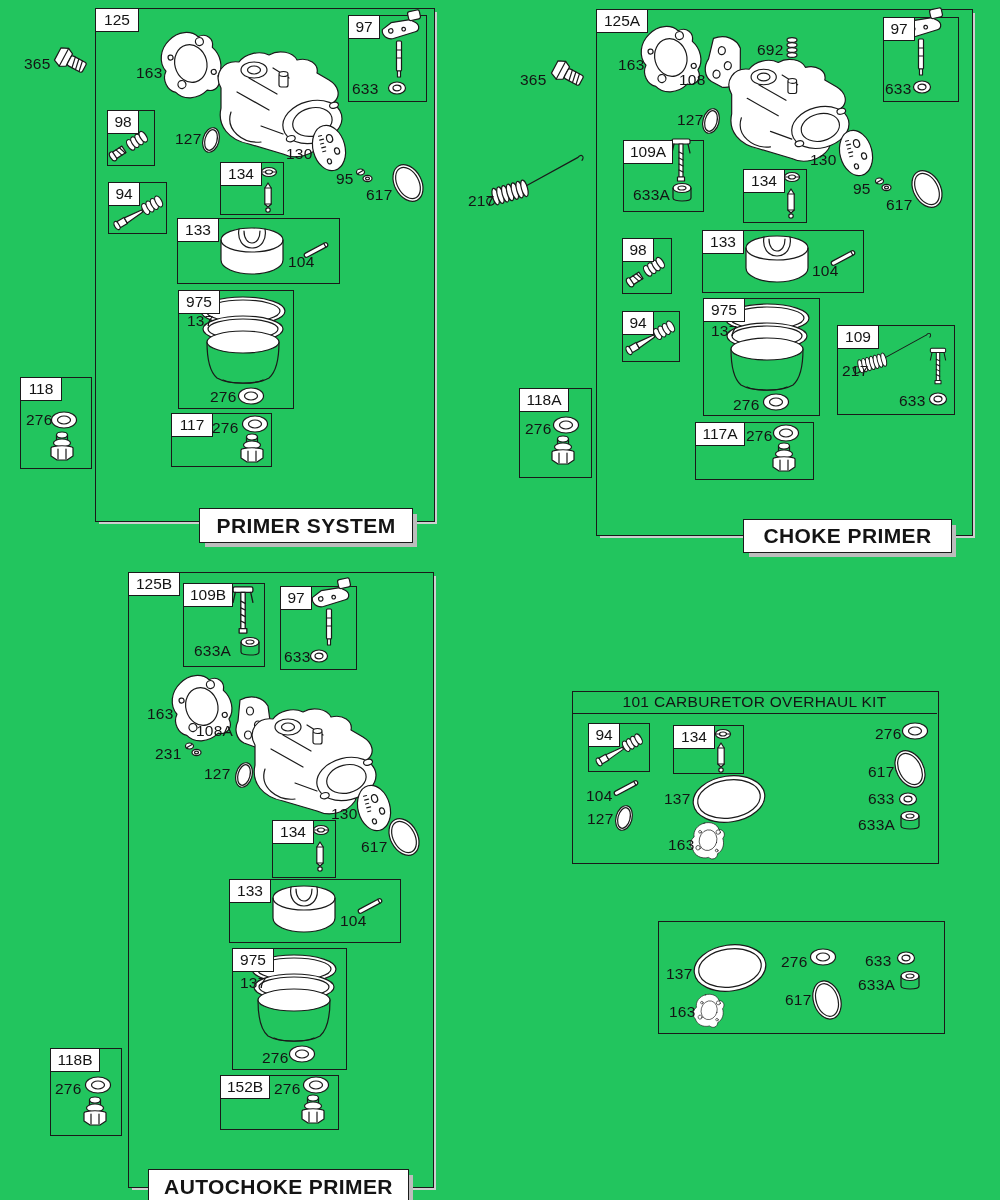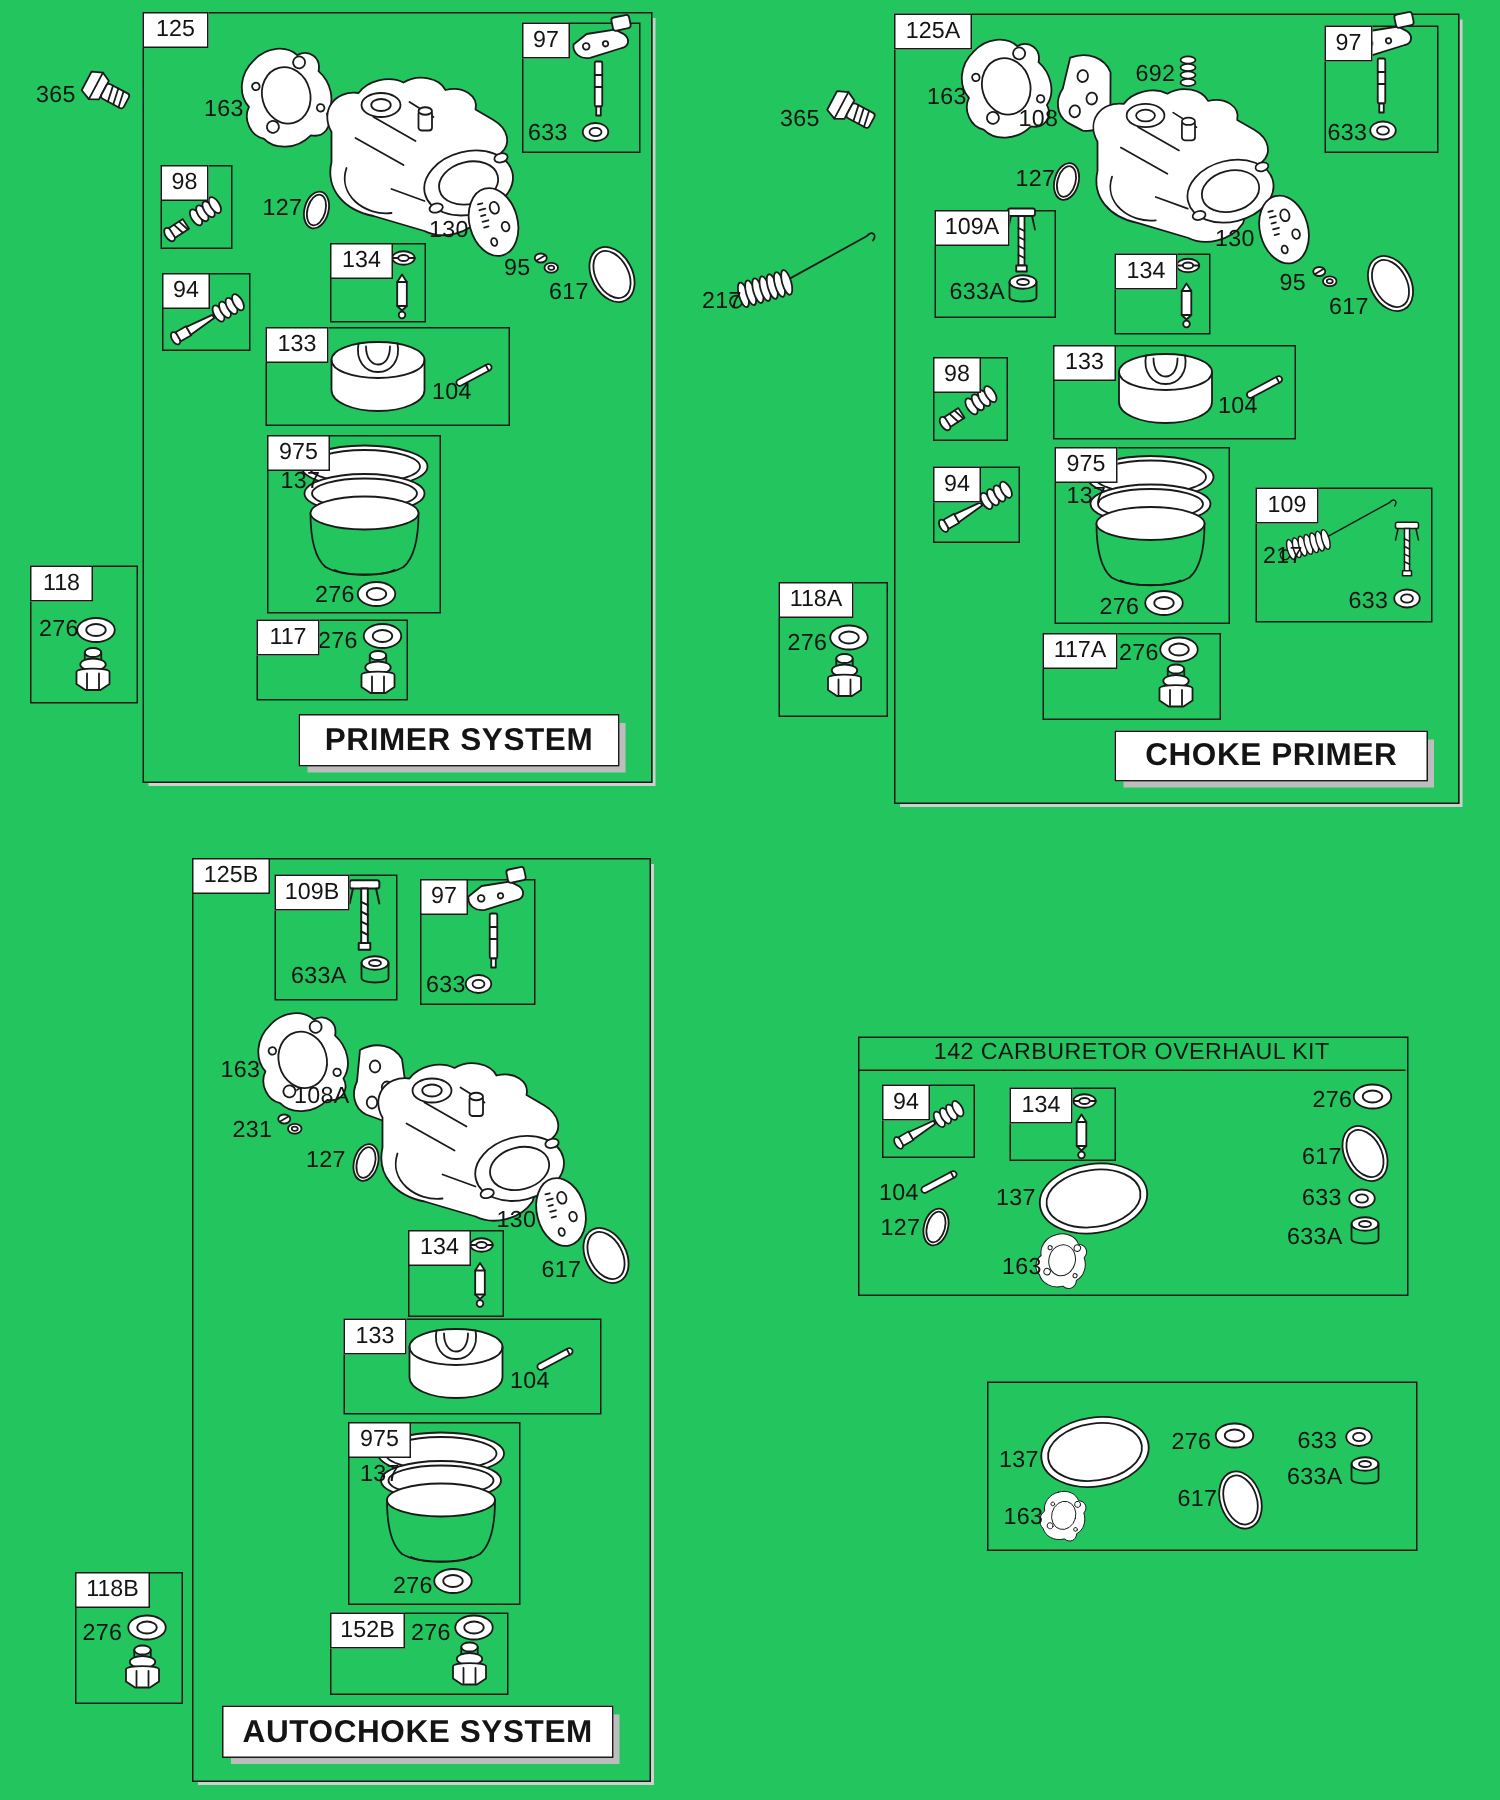--- a/index.html
+++ b/index.html
@@ -5,21 +5,21 @@
   html,body{margin:0;padding:0;background:#fff;}
   #root{position:relative;width:1000px;height:1200px;background:#22c55e;overflow:hidden;
         font-family:"Liberation Sans","DejaVu Sans",sans-serif;color:#141414;}
   .frame{position:absolute;border:1.6px solid #1a1a1a;z-index:1;background:transparent;}
   .mainframe{box-shadow:3px 3px 0 -1px #cfcfcf;}
   .tagbox{position:absolute;border:1.6px solid #1a1a1a;background:#fff;z-index:4;
           display:flex;align-items:center;justify-content:center;font-size:15.5px;}
   .callout{position:absolute;z-index:3;font-size:15.5px;letter-spacing:.2px;white-space:nowrap;}
   .titlebox{position:absolute;z-index:4;border:1.8px solid #1a1a1a;background:#fff;
             display:flex;align-items:center;justify-content:center;font-weight:700;
-            font-size:21px;letter-spacing:.4px;box-shadow:5px 5px 0 -1px #bdbdbd;white-space:nowrap;}
+            font-size:21px;letter-spacing:.4px;box-shadow:5px 5px 0 -1px #bdbdbd;white-space:nowrap;margin-top:32px;}
   .kithead{position:absolute;z-index:2;border-bottom:1.6px solid #1a1a1a;
            display:flex;align-items:center;justify-content:center;font-size:15.5px;letter-spacing:.3px;}
   #glyphs{position:absolute;left:0;top:0;z-index:2;}
 </style>
 </head>
 <body>
 
 <div id="root">
   <svg id="glyphs" width="1000" height="1200" viewBox="0 0 1000 1200" fill="#ffffff" stroke="#1a1a1a" stroke-width="1.2" stroke-linecap="round" stroke-linejoin="round">
       <g transform="translate(193,64) rotate(-15)">
@@ -726,21 +726,21 @@
     <div class="frame" style="left:519px;top:388px;width:71px;height:88px"></div>
     <div class="tagbox" style="left:519px;top:388px;width:48px;height:22px">
       <span>118A</span>
     </div>
     <div class="callout" style="left:525px;top:420px"><span>276</span></div>
     <div class="frame mainframe" style="left:128px;top:572px;width:304px;height:614px"></div>
     <div class="tagbox" style="left:128px;top:572px;width:50px;height:22px">
       <span>125B</span>
     </div>
     <div class="titlebox" style="left:148px;top:1137px;width:259px;height:33px">
-      <span>AUTOCHOKE SYSTEM</span>
+      <span>AUTOCHOKE PRIMER</span>
     </div>
     <div class="frame" style="left:183px;top:583px;width:80px;height:82px"></div>
     <div class="tagbox" style="left:183px;top:583px;width:48px;height:22px">
       <span>109B</span>
     </div>
     <div class="frame" style="left:280px;top:586px;width:75px;height:82px"></div>
     <div class="tagbox" style="left:280px;top:586px;width:30px;height:22px">
       <span>97</span>
     </div>
     <div class="frame" style="left:272px;top:820px;width:62px;height:56px"></div>
@@ -771,21 +771,21 @@
     <div class="callout" style="left:240px;top:974px"><span>137</span></div>
     <div class="callout" style="left:262px;top:1049px"><span>276</span></div>
     <div class="callout" style="left:274px;top:1080px"><span>276</span></div>
     <div class="frame" style="left:50px;top:1048px;width:70px;height:86px"></div>
     <div class="tagbox" style="left:50px;top:1048px;width:48px;height:22px">
       <span>118B</span>
     </div>
     <div class="callout" style="left:55px;top:1080px"><span>276</span></div>
     <div class="frame" style="left:572px;top:691px;width:365px;height:171px"></div>
     <div class="kithead" style="left:572px;top:691px;width:365px;height:22px">
-      <span>142 CARBURETOR OVERHAUL KIT</span>
+      <span>101 CARBURETOR OVERHAUL KIT</span>
     </div>
     <div class="frame" style="left:588px;top:723px;width:60px;height:47px"></div>
     <div class="tagbox" style="left:588px;top:723px;width:30px;height:22px">
       <span>94</span>
     </div>
     <div class="frame" style="left:673px;top:725px;width:69px;height:47px"></div>
     <div class="tagbox" style="left:673px;top:725px;width:40px;height:22px">
       <span>134</span>
     </div>
     <div class="callout" style="left:875px;top:725px"><span>276</span></div>

